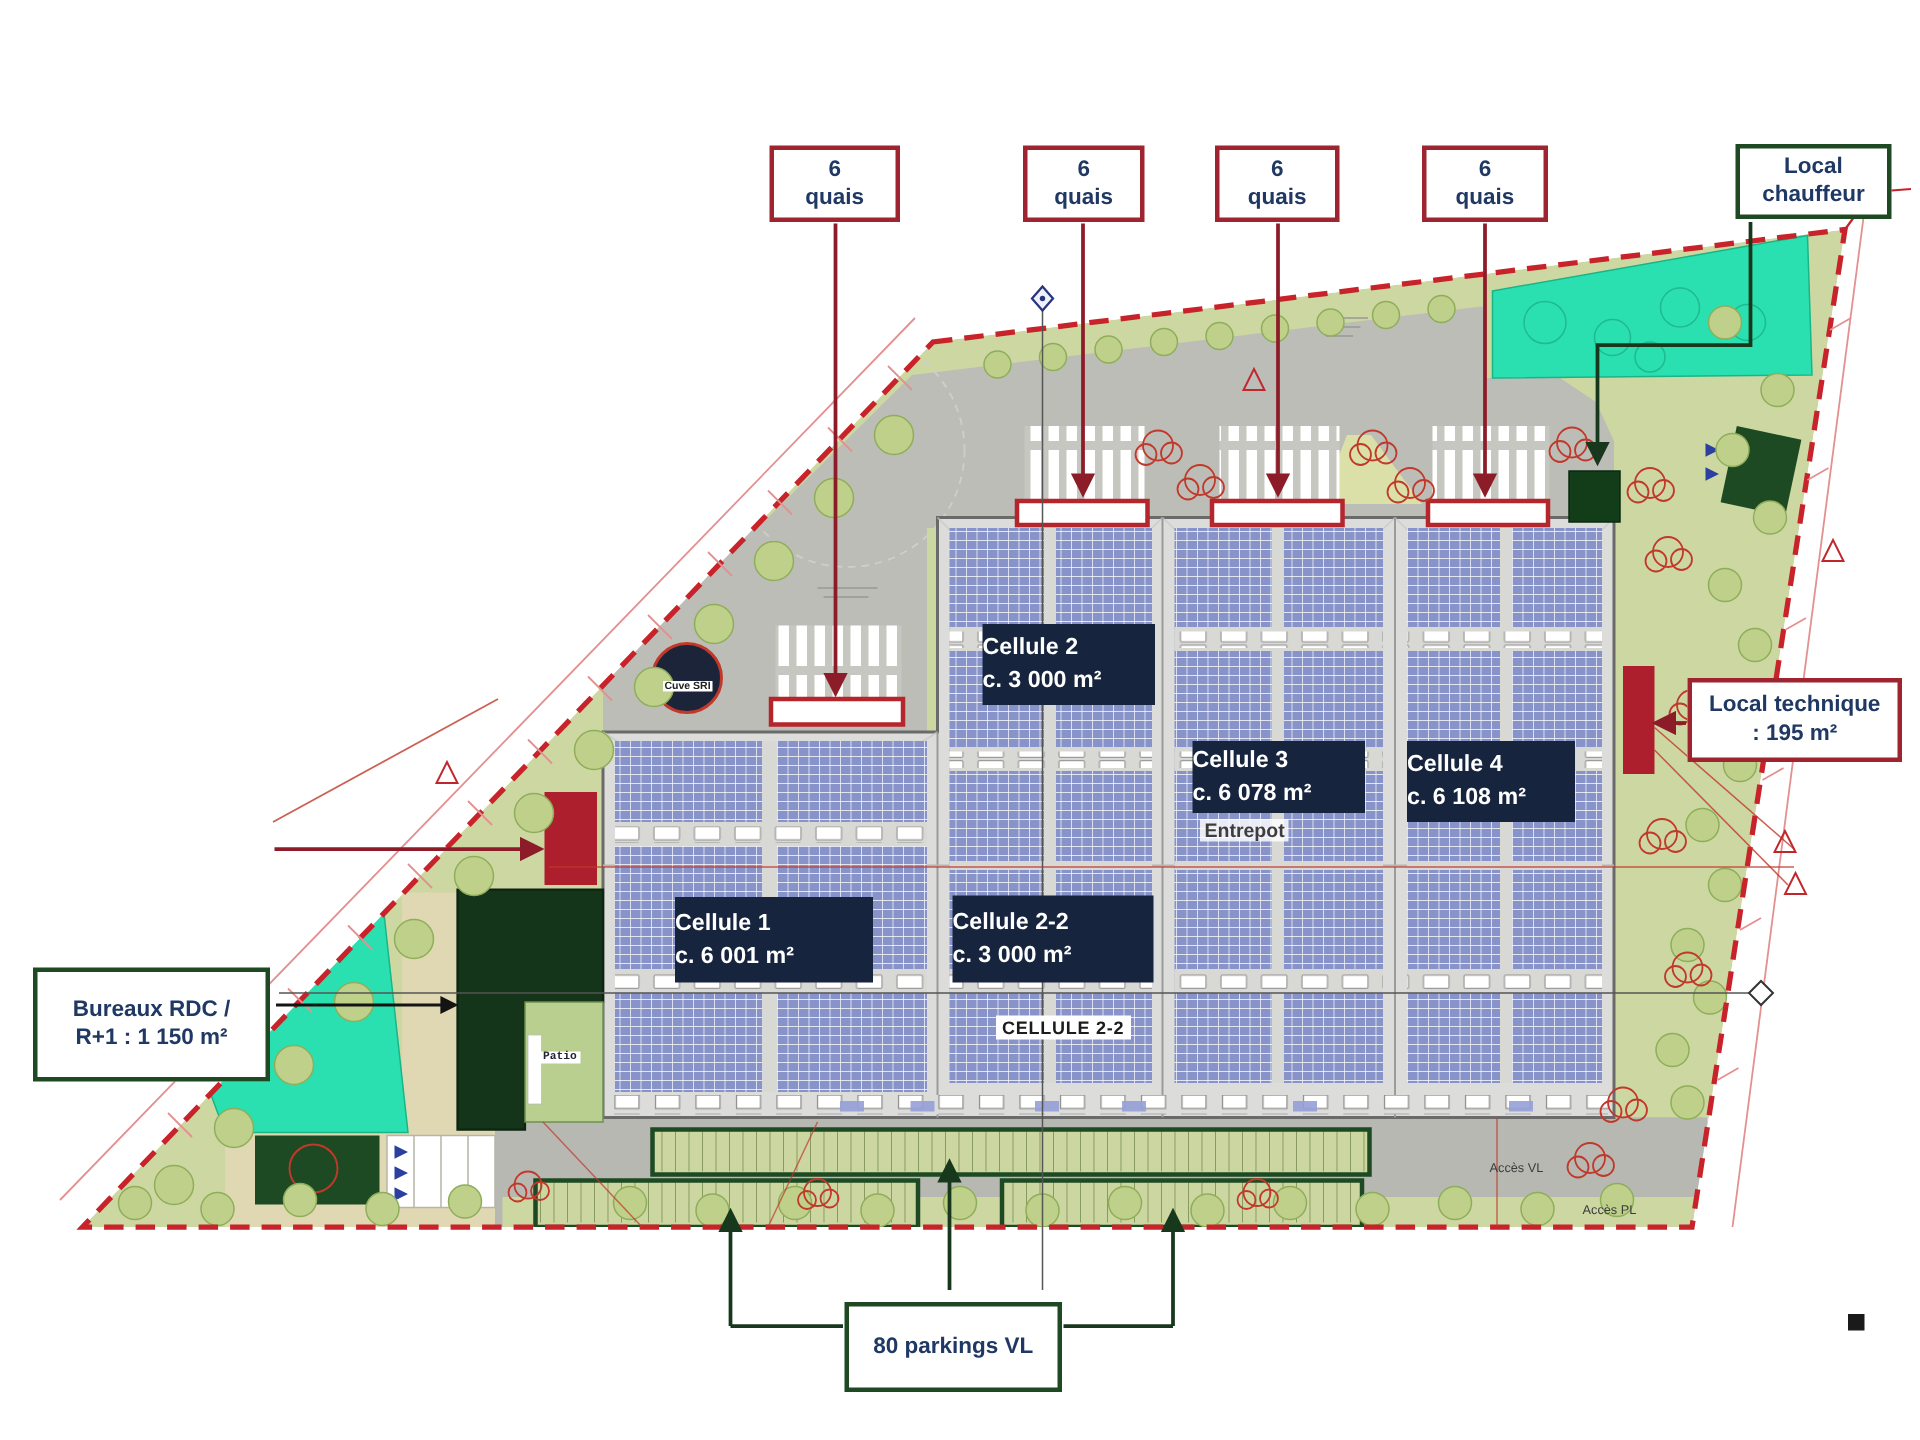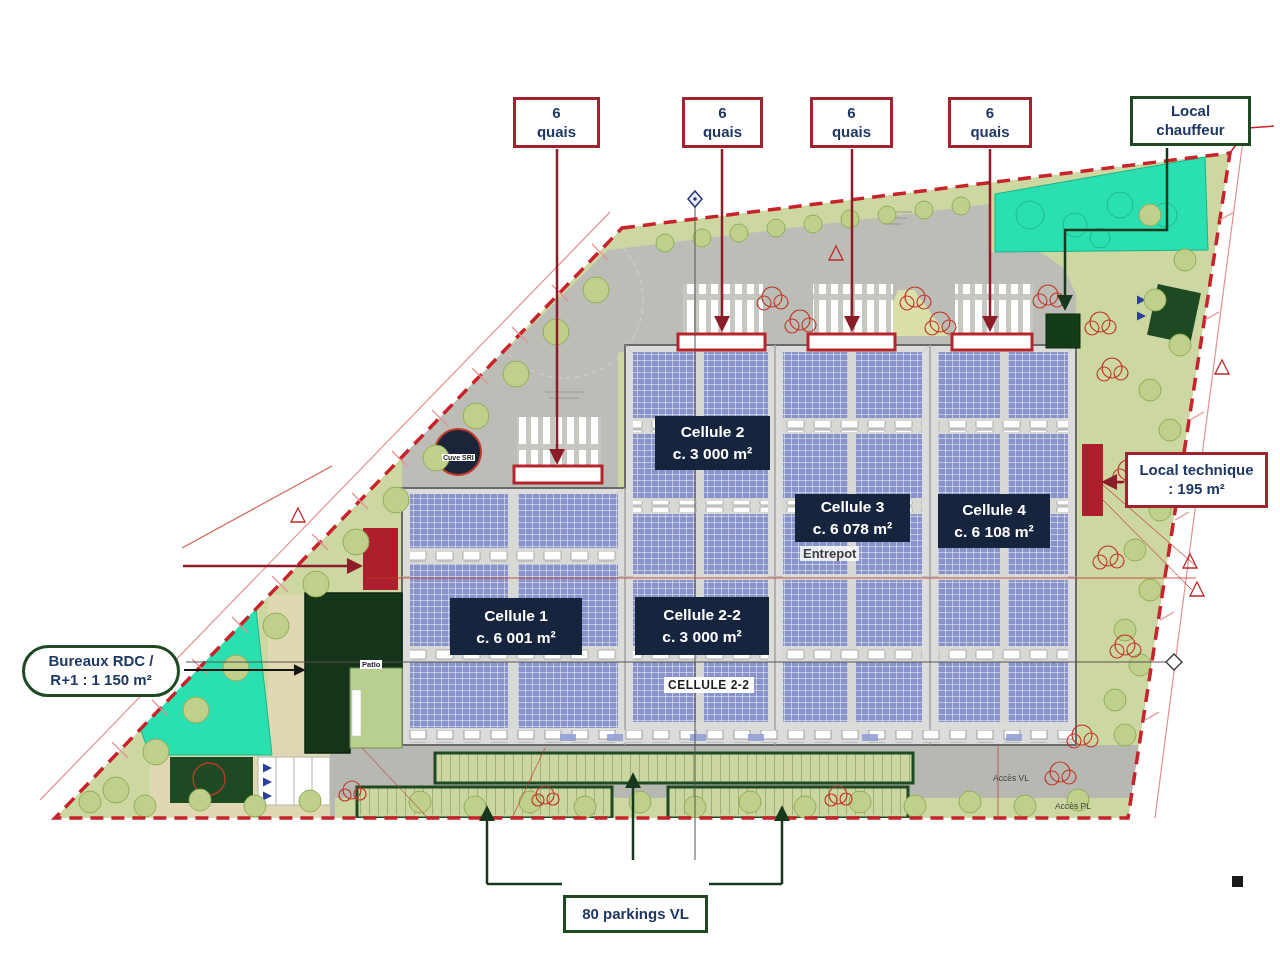--- a/index.html
+++ b/index.html
@@ -4,21 +4,21 @@
 <style>
   html,body{margin:0;padding:0;background:#fff;}
   #stage{position:relative;width:1280px;height:960px;background:#fff;overflow:hidden;
          font-family:"Liberation Sans",sans-serif;}
   #plan-svg{position:absolute;left:0;top:0;}
   .lb{position:absolute;background:#fff;border:3px solid #9e2430;display:flex;flex-direction:column;
       align-items:center;justify-content:center;font:bold 15px/1.25 "Liberation Sans",sans-serif;
       color:#1f3864;text-align:center;box-sizing:border-box;z-index:5;}
   .lb.green{border-color:#1e4922;}
   .nv{position:absolute;background:#16243e;color:#fff;display:flex;flex-direction:column;
-      align-items:center;justify-content:center;font:bold 15.5px/1.4 "Liberation Sans",sans-serif;
+      align-items:flex-start;justify-content:center;font:bold 15.5px/1.4 "Liberation Sans",sans-serif;
       text-align:center;z-index:4;box-sizing:border-box;}
   .tinytext{position:absolute;color:#3c3c3c;z-index:4;white-space:nowrap;}
   .t-entrepot{font:600 13px "Liberation Sans",sans-serif;background:rgba(255,255,255,.82);
       color:#3d3d3d;padding:0 3px;}
   .t-c22{font:bold 12px "Liberation Sans",sans-serif;background:#fff;color:#1c1c1c;
       padding:1px 4px;letter-spacing:.5px;}
   .t-cuve{font:bold 7px "Liberation Sans",sans-serif;background:#fff;color:#222;padding:0 1px;}
   .t-acces{font:8.5px "Liberation Sans",sans-serif;color:#3c3c3c;}
   .t-patio{font:bold 7.5px "Liberation Sans",sans-serif;background:#fff;color:#223;padding:0 2px;}
   .rt circle{fill:none;stroke:#c0392b;stroke-width:1.2;}
@@ -436,33 +436,33 @@
   <span>quais</span>
 </div>
 <div class="lb" style="left:810px;top:97px;width:83px;height:51px;">
   <span>6</span>
   <span>quais</span>
 </div>
 <div class="lb" style="left:948px;top:97px;width:84px;height:51px;">
   <span>6</span>
   <span>quais</span>
 </div>
-<div class="lb green" style="left:1130px;top:96px;width:121px;height:50px;justify-content:center;">
+<div class="lb green" style="left:1157px;top:96px;width:104px;height:50px;justify-content:center;">
   <span>Local</span>
   <span>chauffeur</span>
 </div>
 <div class="lb" style="left:1125px;top:452px;width:143px;height:56px;">
   <span>Local technique</span>
   <span>: 195 m²</span>
 </div>
-<div class="lb green" style="left:22px;top:645px;width:158px;height:52px;border-radius:26px;">
+<div class="lb green" style="left:22px;top:645px;width:158px;height:76px;">
   <span>Bureaux RDC /</span>
   <span>R+1 : 1 150 m²</span>
 </div>
-<div class="lb green" style="left:563px;top:895px;width:145px;height:38px;">
+<div class="lb green" style="left:563px;top:868px;width:145px;height:60px;">
   <span>80 parkings VL</span>
 </div>
 
 <div class="nv" style="left:655px;top:416px;width:115px;height:54px;">
   <span>Cellule 2</span>
   <span>c. 3 000 m²</span>
 </div>
 <div class="nv" style="left:795px;top:494px;width:115px;height:48px;">
   <span>Cellule 3</span>
   <span>c. 6 078 m²</span>
@@ -478,15 +478,15 @@
 <div class="nv" style="left:635px;top:597px;width:134px;height:58px;">
   <span>Cellule 2-2</span>
   <span>c. 3 000 m²</span>
 </div>
 
 <div class="tinytext t-entrepot" style="left:800px;top:546px;">Entrepot</div>
 <div class="tinytext t-c22" style="left:664px;top:677px;">CELLULE 2-2</div>
 <div class="tinytext t-cuve" style="left:442px;top:454px;">Cuve SRI</div>
 <div class="tinytext t-acces" style="left:993px;top:773px;">Accès VL</div>
 <div class="tinytext t-acces" style="left:1055px;top:801px;">Accès PL</div>
-<div class="tinytext t-patio" style="left:360px;top:660px;">Patio</div>
+<div class="tinytext t-patio" style="left:360px;top:701px;font-family:Liberation Mono, monospace;">Patio</div>
 
 </div>
 
 </body></html>

